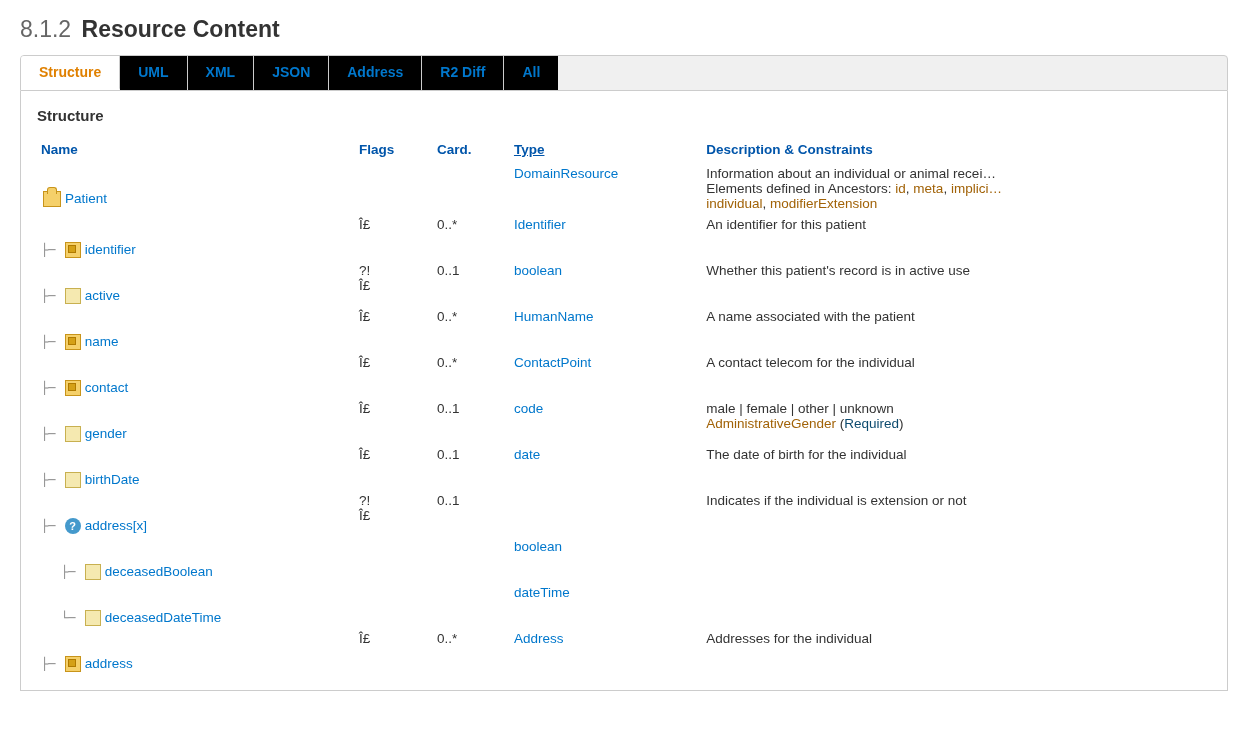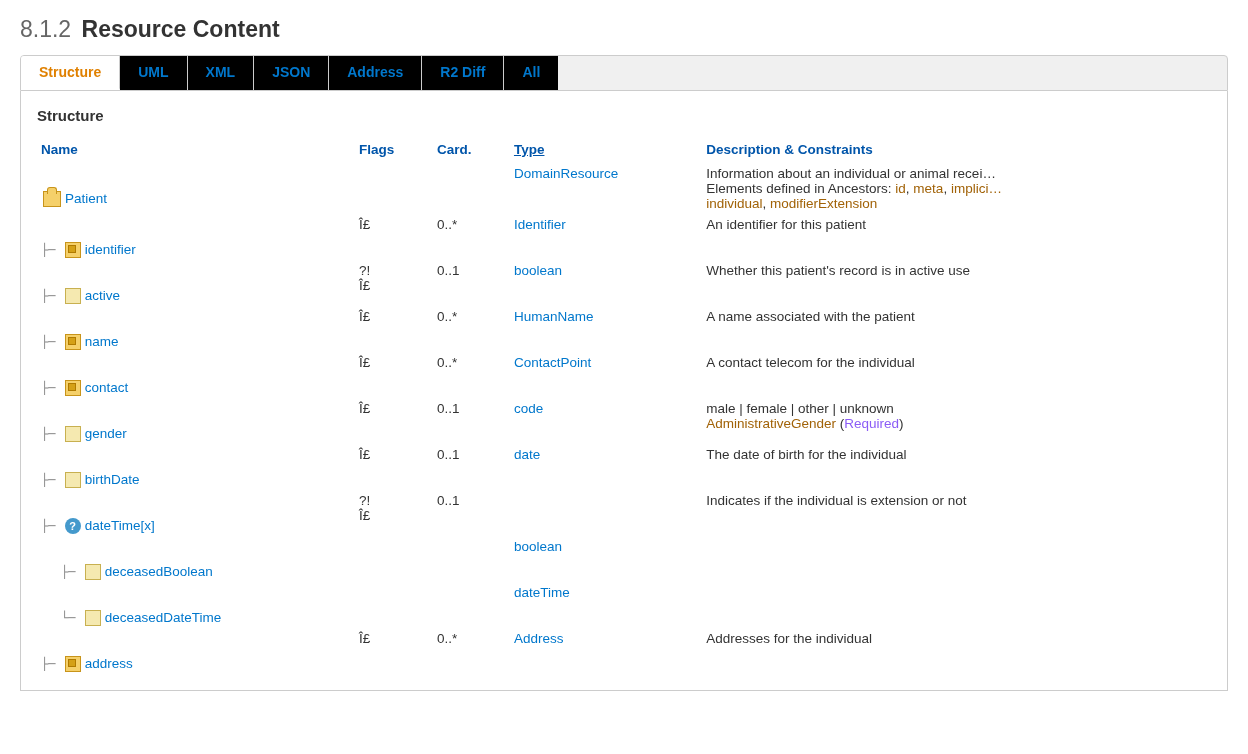--- a/index.html
+++ b/index.html
@@ -306,21 +306,21 @@
             <a href="#" class="name-link">gender</a>
           </div>
         </td>
         <td class="flags">Î£</td>
         <td class="card">0..1</td>
         <td>
           <a href="#" class="name-link">code</a>
         </td>
         <td class="desc">
           male | female | other | unknown<br>
-          <a href="#">AdministrativeGender</a> (<a href="#" style="color:#8b5cf6;">Required</a>)
+          <a href="#">AdministrativeGender</a> (<a href="#" style="color:#0c4a6e;">Required</a>)
         </td>
       </tr>
 
       <tr>
         <td class="name-cell">
           <div class="tree-wrapper">
             <span class="tree-prefix" style="color:#888;">├─ </span>
             <span class="icon-field tree-icon"></span>
             <a href="#" class="name-link">birthDate</a>
           </div>
@@ -331,21 +331,21 @@
           <a href="#" class="name-link">date</a>
         </td>
         <td class="desc">The date of birth for the individual</td>
       </tr>
 
       <tr>
         <td class="name-cell">
           <div class="tree-wrapper">
             <span class="tree-prefix" style="color:#888;">├─ </span>
             <span class="icon-question tree-icon">?</span>
-            <a href="#" class="name-link">dateTime[x]</a>
+            <a href="#" class="name-link">address[x]</a>
           </div>
         </td>
         <td class="flags">?!<br>Î£</td>
         <td class="card">0..1</td>
         <td></td>
         <td class="desc">Indicates if the individual is extension or not</td>
       </tr>
 
       <tr>
         <td class="name-cell">

